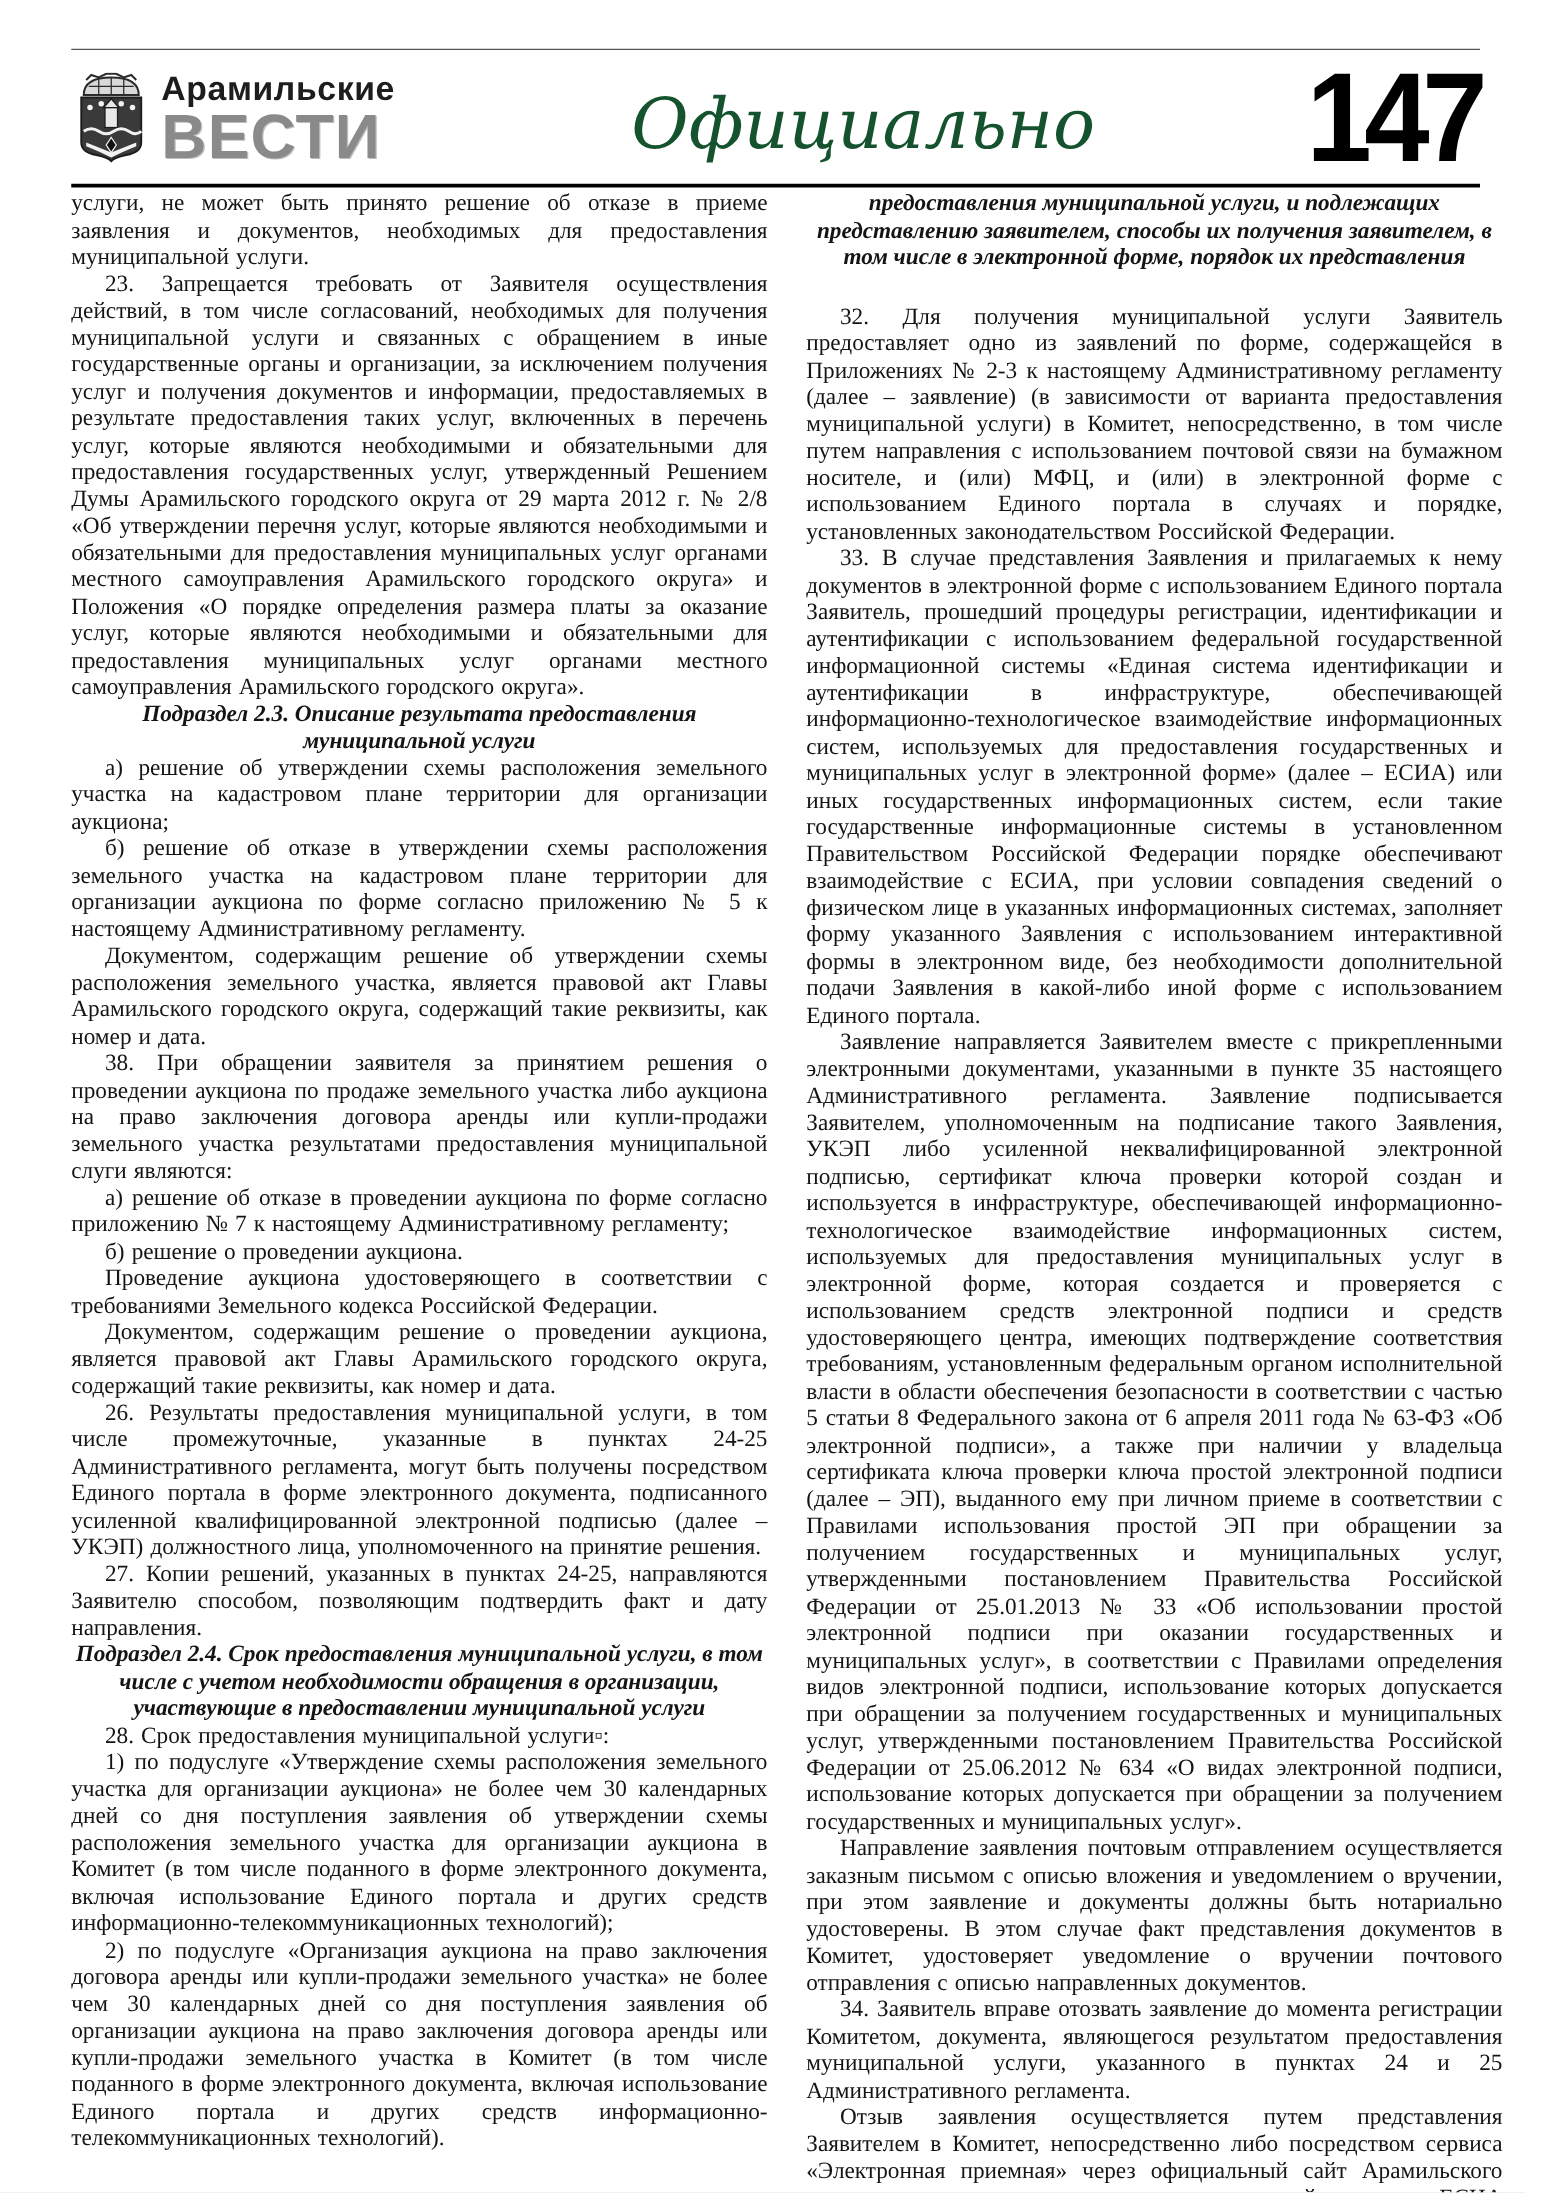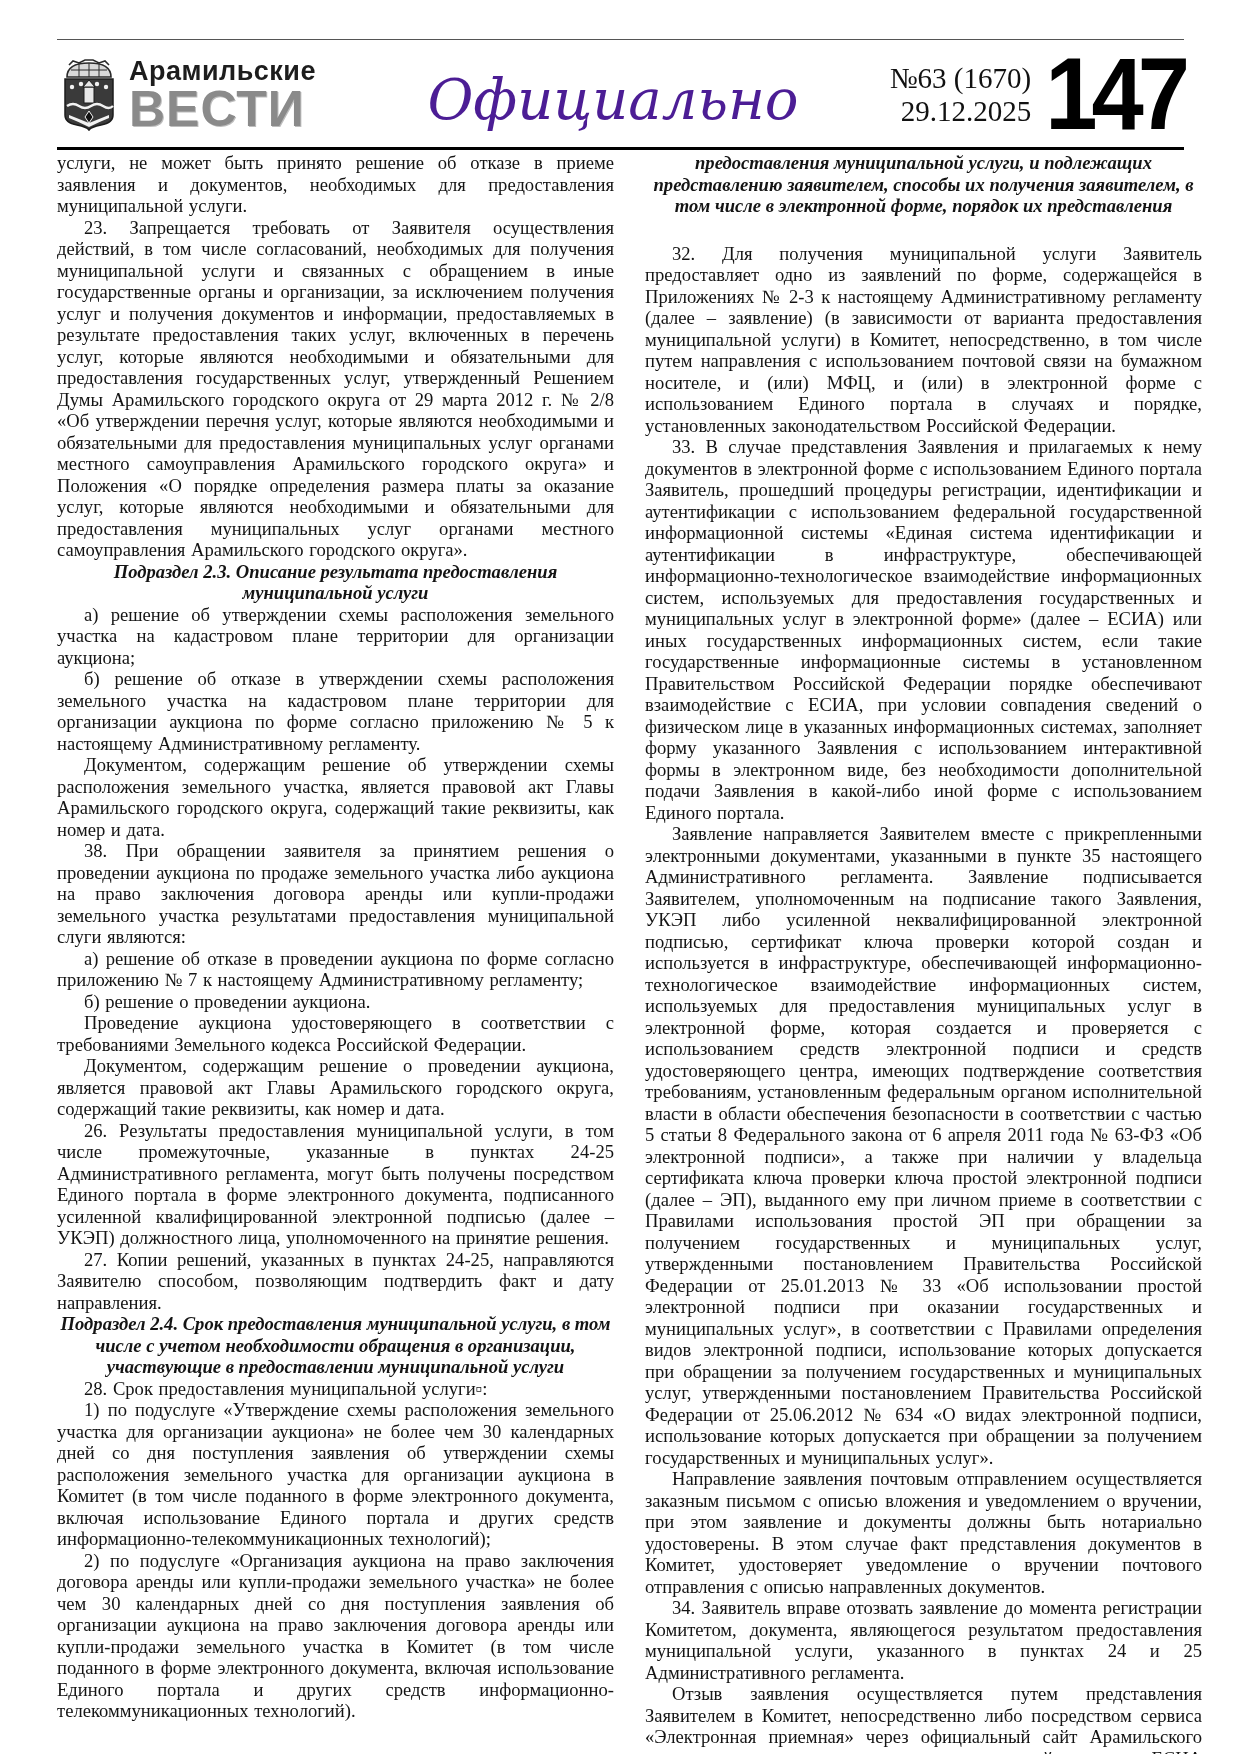--- a/index.html
+++ b/index.html
@@ -15,39 +15,39 @@
     box-sizing: border-box;
   }
   .top-rule {
     position: absolute; left: 57px; right: 57px; top: 39px;
     border-top: 1px solid #555;
   }
   header.masthead {
     position: absolute; left: 57px; right: 57px; top: 44px; height: 100px;
     display: flex; align-items: flex-start;
   }
-  .logo-block { display: flex; align-items: flex-end; margin-top: 12px; }
+  .logo-block { display: flex; align-items: center; margin-top: 12px; }
   .coat { width: 64px; height: 72px; flex: 0 0 auto; }
   .logo-text { display: flex; flex-direction: column; margin-left: 8px; margin-top: 2px; }
   .masthead-top {
     font-family: "Liberation Sans", sans-serif;
     font-weight: 700; font-size: 27px; line-height: 27px; color: #1d1d1d;
     letter-spacing: 0.5px;
   }
   .masthead-main {
     font-family: "Liberation Sans", sans-serif;
     font-weight: 700; font-size: 50px; line-height: 44px; color: #8a8a8a;
     letter-spacing: 1px; margin-top: 2px;
     text-shadow: 1px 1px 0 #bdbdbd;
   }
   .rubric {
     flex: 1 1 auto; text-align: center;
     font-family: "DejaVu Serif", serif;
     font-style: italic; font-weight: 500;
-    font-size: 56px; line-height: 60px; color: #4c1d95;
+    font-size: 56px; line-height: 60px; color: #14532d;
     margin-top: 26px; margin-left: 30px; margin-right: 10px;
   }
   .issue-block {
     flex: 0 0 auto; text-align: right; margin-top: 18px; margin-right: 14px;
     font-family: "Liberation Serif", serif; font-size: 29px; line-height: 33px; color: #111;
     white-space: nowrap;
   }
   .page-number {
     flex: 0 0 auto;
     font-family: "Liberation Sans", sans-serif;
@@ -113,24 +113,20 @@
 
         <path d="M12 56 Q22 60 32 64 Q42 60 52 56 L52 59 Q42 63 32 68 Q22 63 12 59 Z" fill="#f2f2f2"></path>
         <path d="M32 52 L36 58 L32 64 L28 58 Z" fill="#111" stroke="#f2f2f2" stroke-width="1"></path>
       </svg>
       <div class="logo-text">
         <span class="masthead-top">Арамильские</span>
         <span class="masthead-main">ВЕСТИ</span>
       </div>
     </div>
     <div class="rubric">Официально</div>
-    <div class="issue-block">
-      <div>№63 (1670)</div>
-      <div>29.12.2025</div>
-    </div>
     <div class="page-number">147</div>
   </header>
 
   <div class="header-rule"></div>
 
   <main class="body-grid">
     <section class="col" id="col-left">
         <p class="body-p noindent">услуги, не может быть принято решение об отказе в приеме заявления и документов, необходимых для предоставления муниципальной услуги.</p>
         <p class="body-p">23. Запрещается требовать от Заявителя осуществления действий, в том числе согласований, необходимых для получения муниципальной услуги и связанных с обращением в иные государственные органы и организации, за исключением получения услуг и получения документов и информации, предоставляемых в результате предоставления таких услуг, включенных в перечень услуг, которые являются необходимыми и обязательными для предоставления государственных услуг, утвержденный Решением Думы Арамильского городского округа от 29 марта 2012 г. № 2/8 «Об утверждении перечня услуг, которые являются необходимыми и обязательными для предоставления муниципальных услуг органами местного самоуправления Арамильского городского округа» и Положения «О порядке определения размера платы за оказание услуг, которые являются необходимыми и обязательными для предоставления муниципальных услуг органами местного самоуправления Арамильского городского округа».</p>
         <p class="heading">Подраздел 2.3. Описание результата предоставления муниципальной услуги</p>

